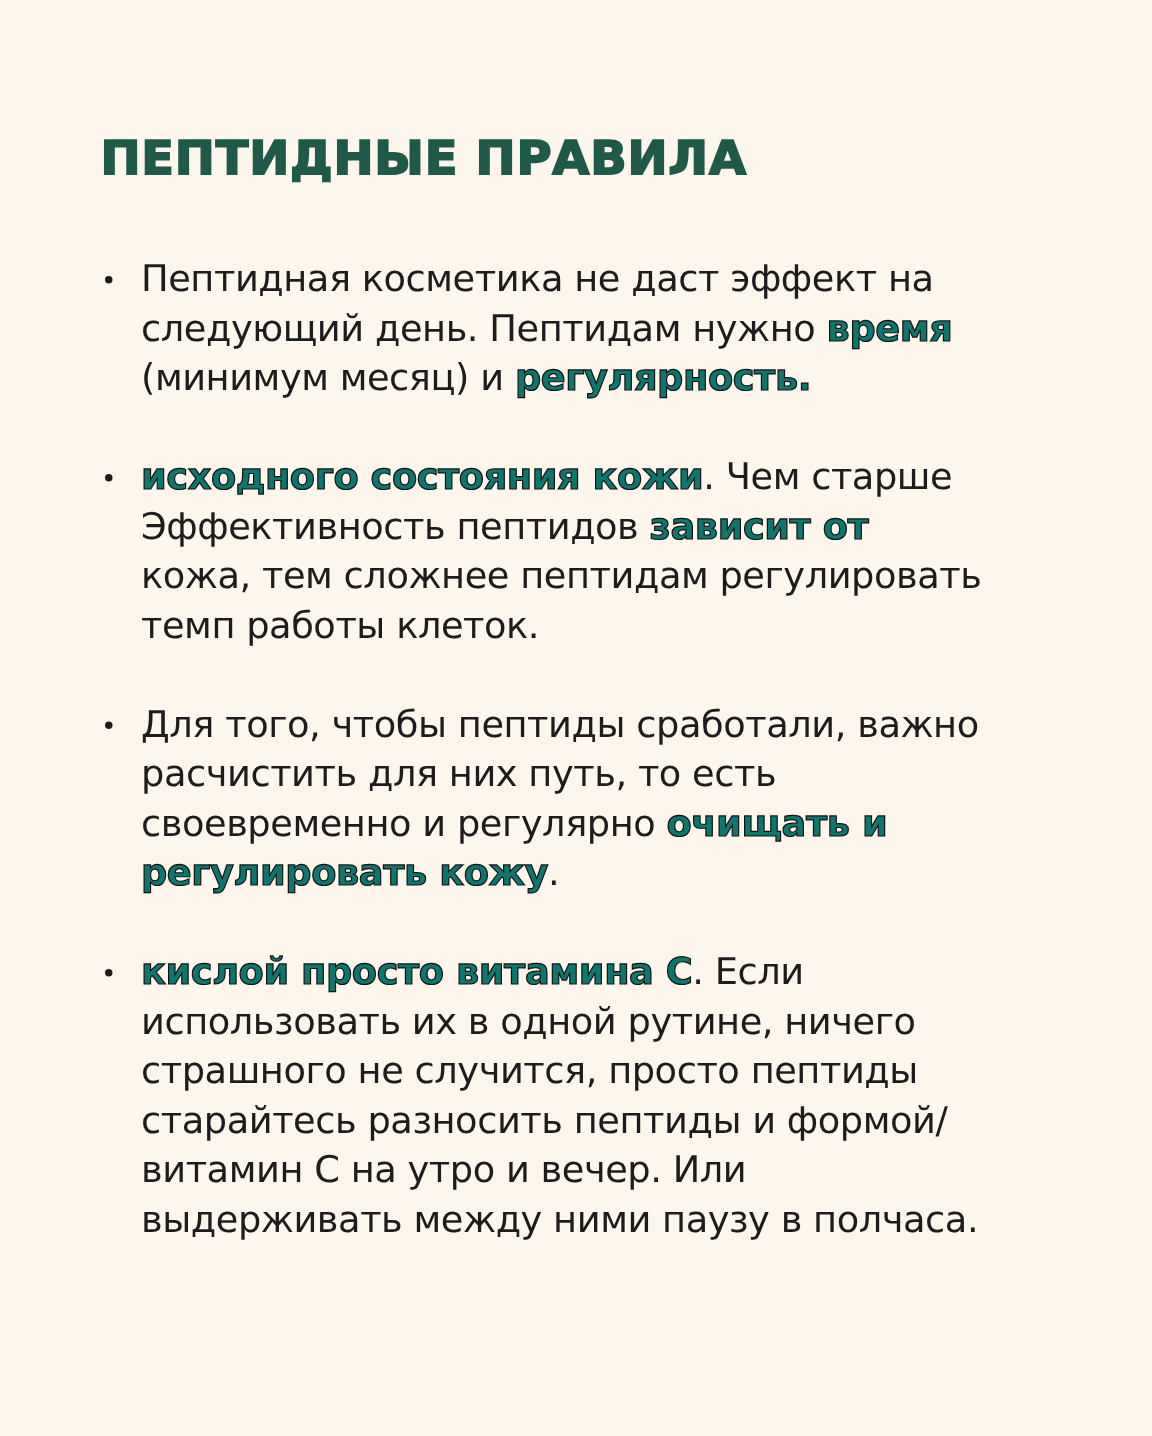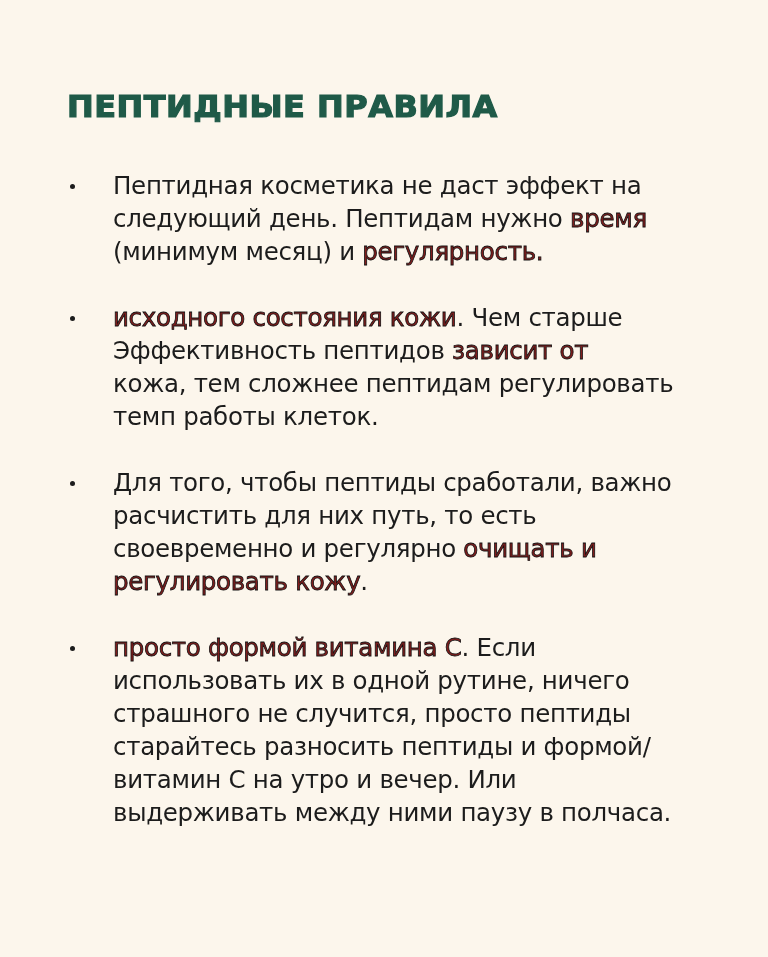--- a/index.html
+++ b/index.html
@@ -58,25 +58,25 @@
     .bullet {
       position: absolute;
       left: 2px;
       top: 15px;
       width: 5px;
       height: 5px;
       border-radius: 50%;
       background: #1c1c1c;
     }
     .rule b {
-      font-weight: 400;
+      font-weight: 700;
       -webkit-text-stroke: 0.8px #111;
-      color: #7f1d1d;
+      color: #0f766e;
     }
-    .line { display: block; white-space: nowrap; margin-left: 19px; }
+    .line { display: block; white-space: nowrap; }
   </style>
 </head>
 <body>
 
 <div class="page">
   <h1 class="title">ПЕПТИДНЫЕ ПРАВИЛА</h1>
   <ul class="rules" id="rules">
       <li class="rule">
         <span class="bullet"></span>
         <span class="line"><span>Пептидная косметика не даст эффект на</span></span>
@@ -92,21 +92,21 @@
       </li>
       <li class="rule">
         <span class="bullet"></span>
         <span class="line"><span>Для того, чтобы пептиды сработали, важно</span></span>
         <span class="line"><span>расчистить для них путь, то есть</span></span>
         <span class="line"><span>своевременно и регулярно </span><b>очищать и</b></span>
         <span class="line"><b>регулировать кожу</b><span>.</span></span>
       </li>
       <li class="rule">
         <span class="bullet"></span>
-        <span class="line"><b>просто формой витамина С</b><span>. Если</span></span>
+        <span class="line"><b>кислой просто витамина С</b><span>. Если</span></span>
         <span class="line"><span>использовать их в одной рутине, ничего</span></span>
         <span class="line"><span>страшного не случится, просто пептиды</span></span>
         <span class="line"><span>старайтесь разносить пептиды и формой/</span></span>
         <span class="line"><span>витамин С на утро и вечер. Или</span></span>
         <span class="line"><span>выдерживать между ними паузу в полчаса.</span></span>
       </li>
     </ul>
 </div>
 
 </body></html>

